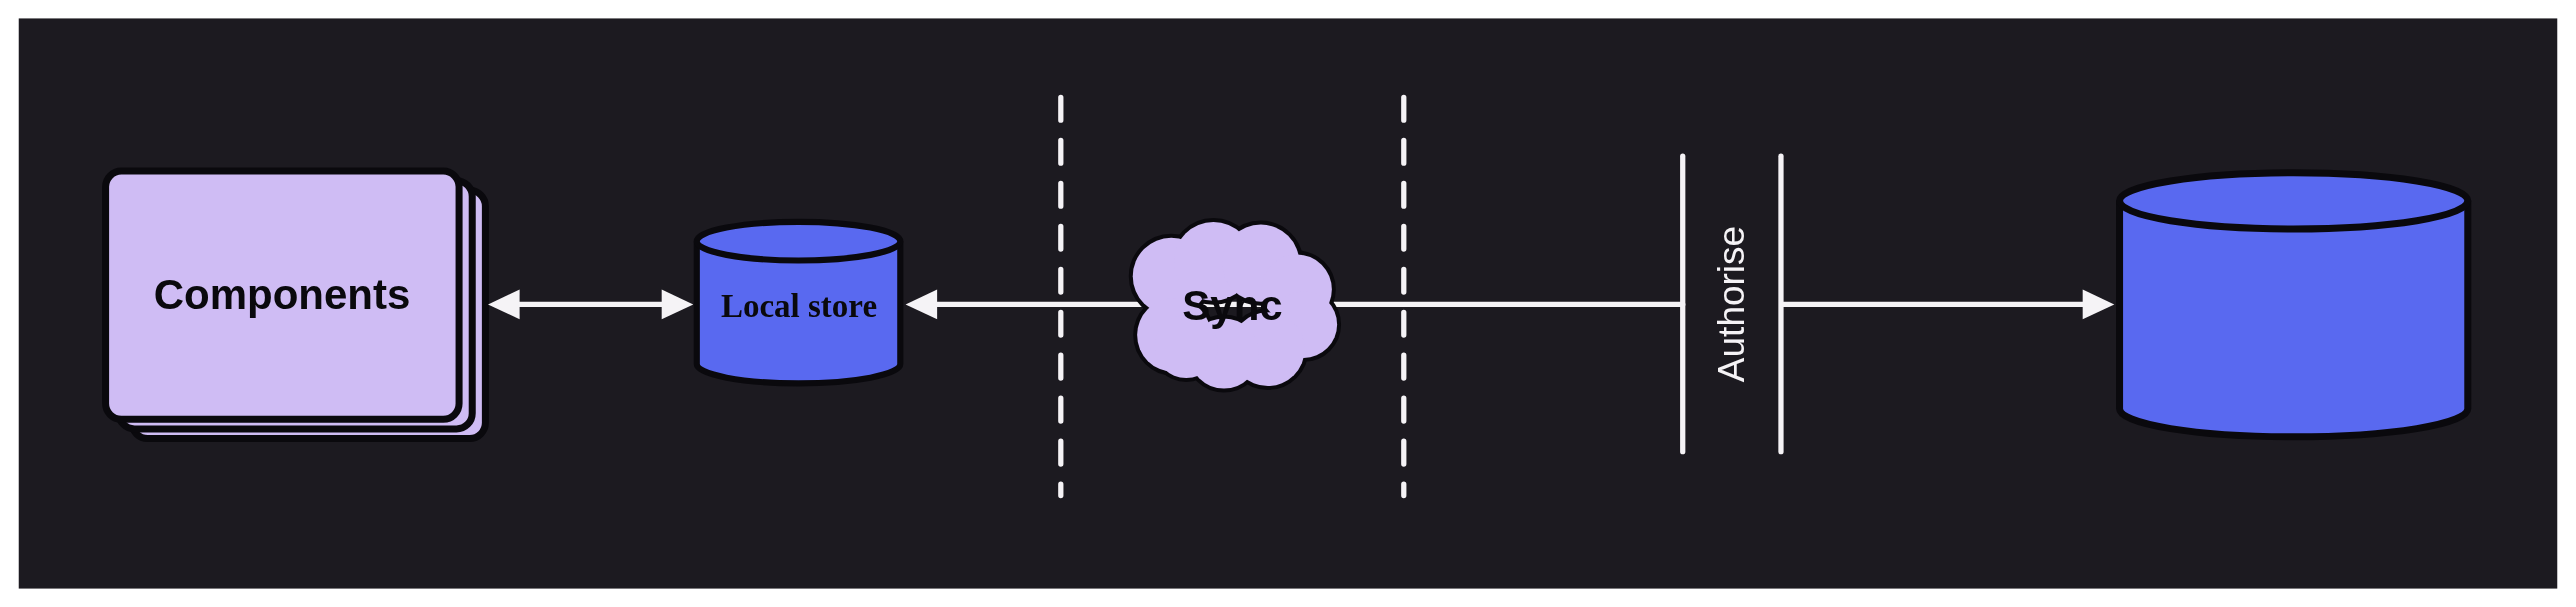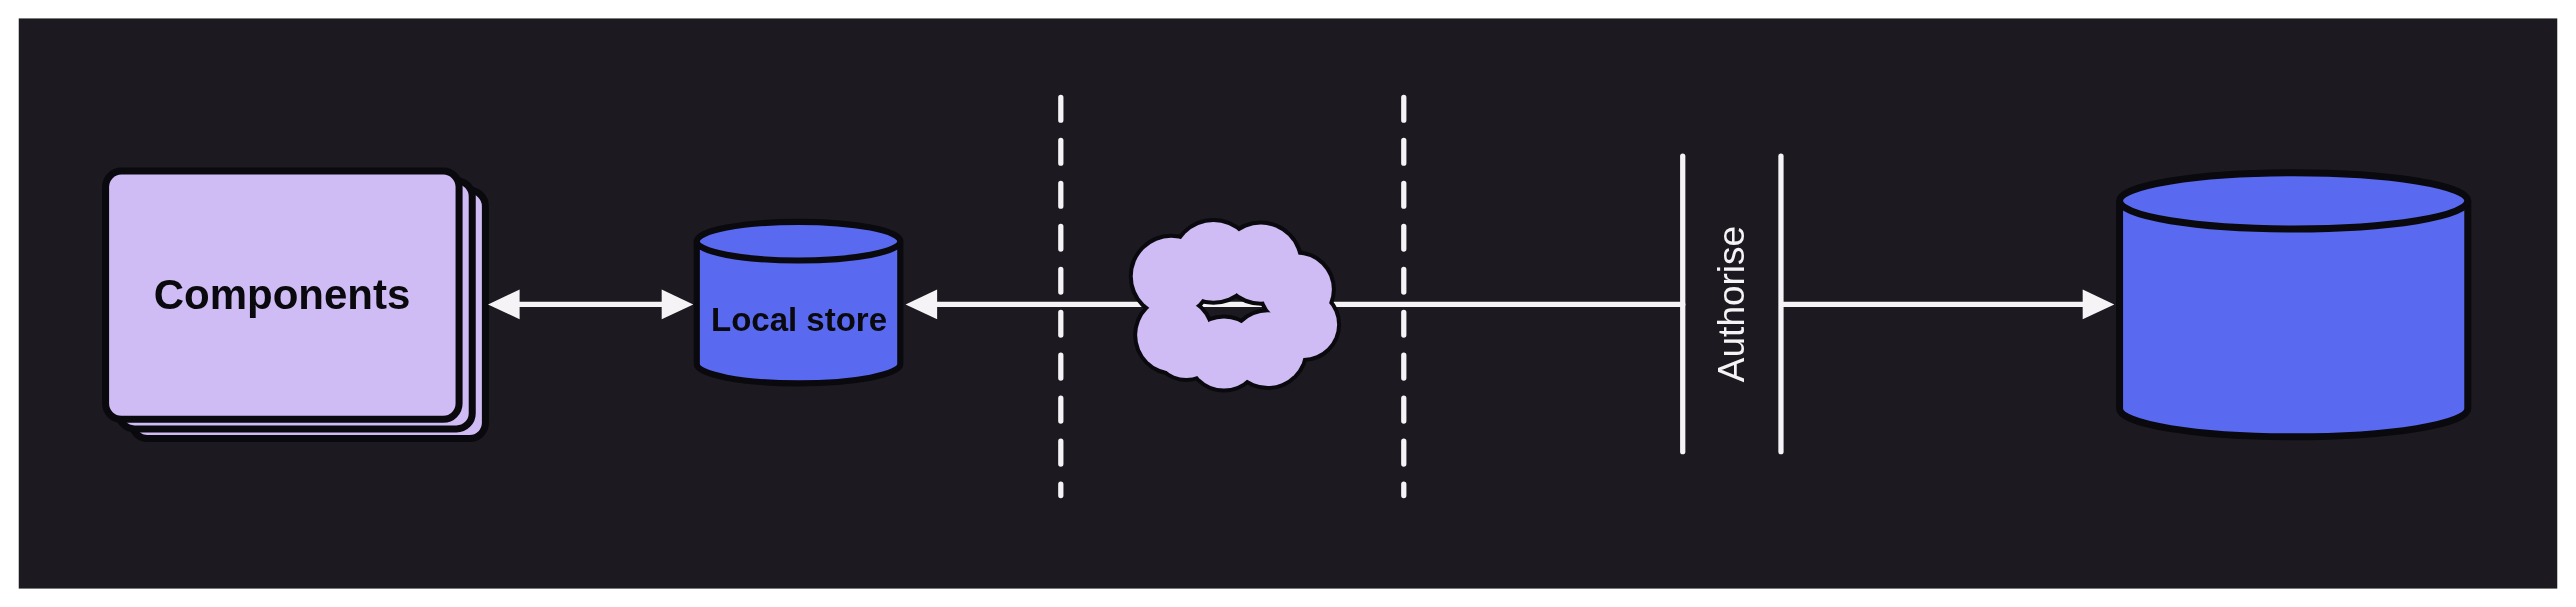--- a/index.html
+++ b/index.html
@@ -22,21 +22,21 @@
   .cloud-s{fill:var(--node-lavender,#cfbcf4);stroke:var(--outline,#0a090d);stroke-width:9;}
   .cloud-f{fill:var(--node-lavender,#cfbcf4);stroke:none;}
 
   
   .label{
     position:absolute;display:flex;align-items:center;justify-content:center;
     text-align:center;color:var(--label-dark,#0a090d);
     font-weight:700;pointer-events:none;
   }
   .label-components{left:105px;top:171px;width:354px;height:248px;font-size:42px;}
-  .label-localstore{left:697px;top:249px;width:204px;height:142px;font-size:33px;line-height:1.3;}
+  .label-localstore{left:697px;top:235px;width:204px;height:142px;font-size:33px;line-height:1.3;font-family:Liberation Serif, serif;}
   .label-sync{left:1127px;top:222px;width:211px;height:167px;font-size:42px;}
   .label-database{left:2120px;top:201px;width:348px;height:236px;font-size:42px;}
   .label-authorise{
     left:1732px;top:304px;width:auto;height:auto;
     transform:translate(-50%,-50%) rotate(-90deg);
     white-space:nowrap;color:var(--label-light,#f5f3f6);
     font-weight:400;font-size:37px;
   }
 </style>
 </head>
@@ -109,16 +109,17 @@
     </g>
 
     <g>
       <path class="cyl db" d="M 2416 229 L 2416 466 A 198.5 32 0 0 0 2813 466 L 2813 229"></path>
       <ellipse class="cyl db" cx="2614.5" cy="229" rx="198.5" ry="32"></ellipse>
     </g>
   </svg>
 
   <div class="label label-components">Components</div>
   <div class="label label-localstore">Local store</div>
+  <div class="label label-sync">Sync</div>
   <div class="label label-authorise">Authorise</div>
 
 </div>
 
 
 </body></html>

